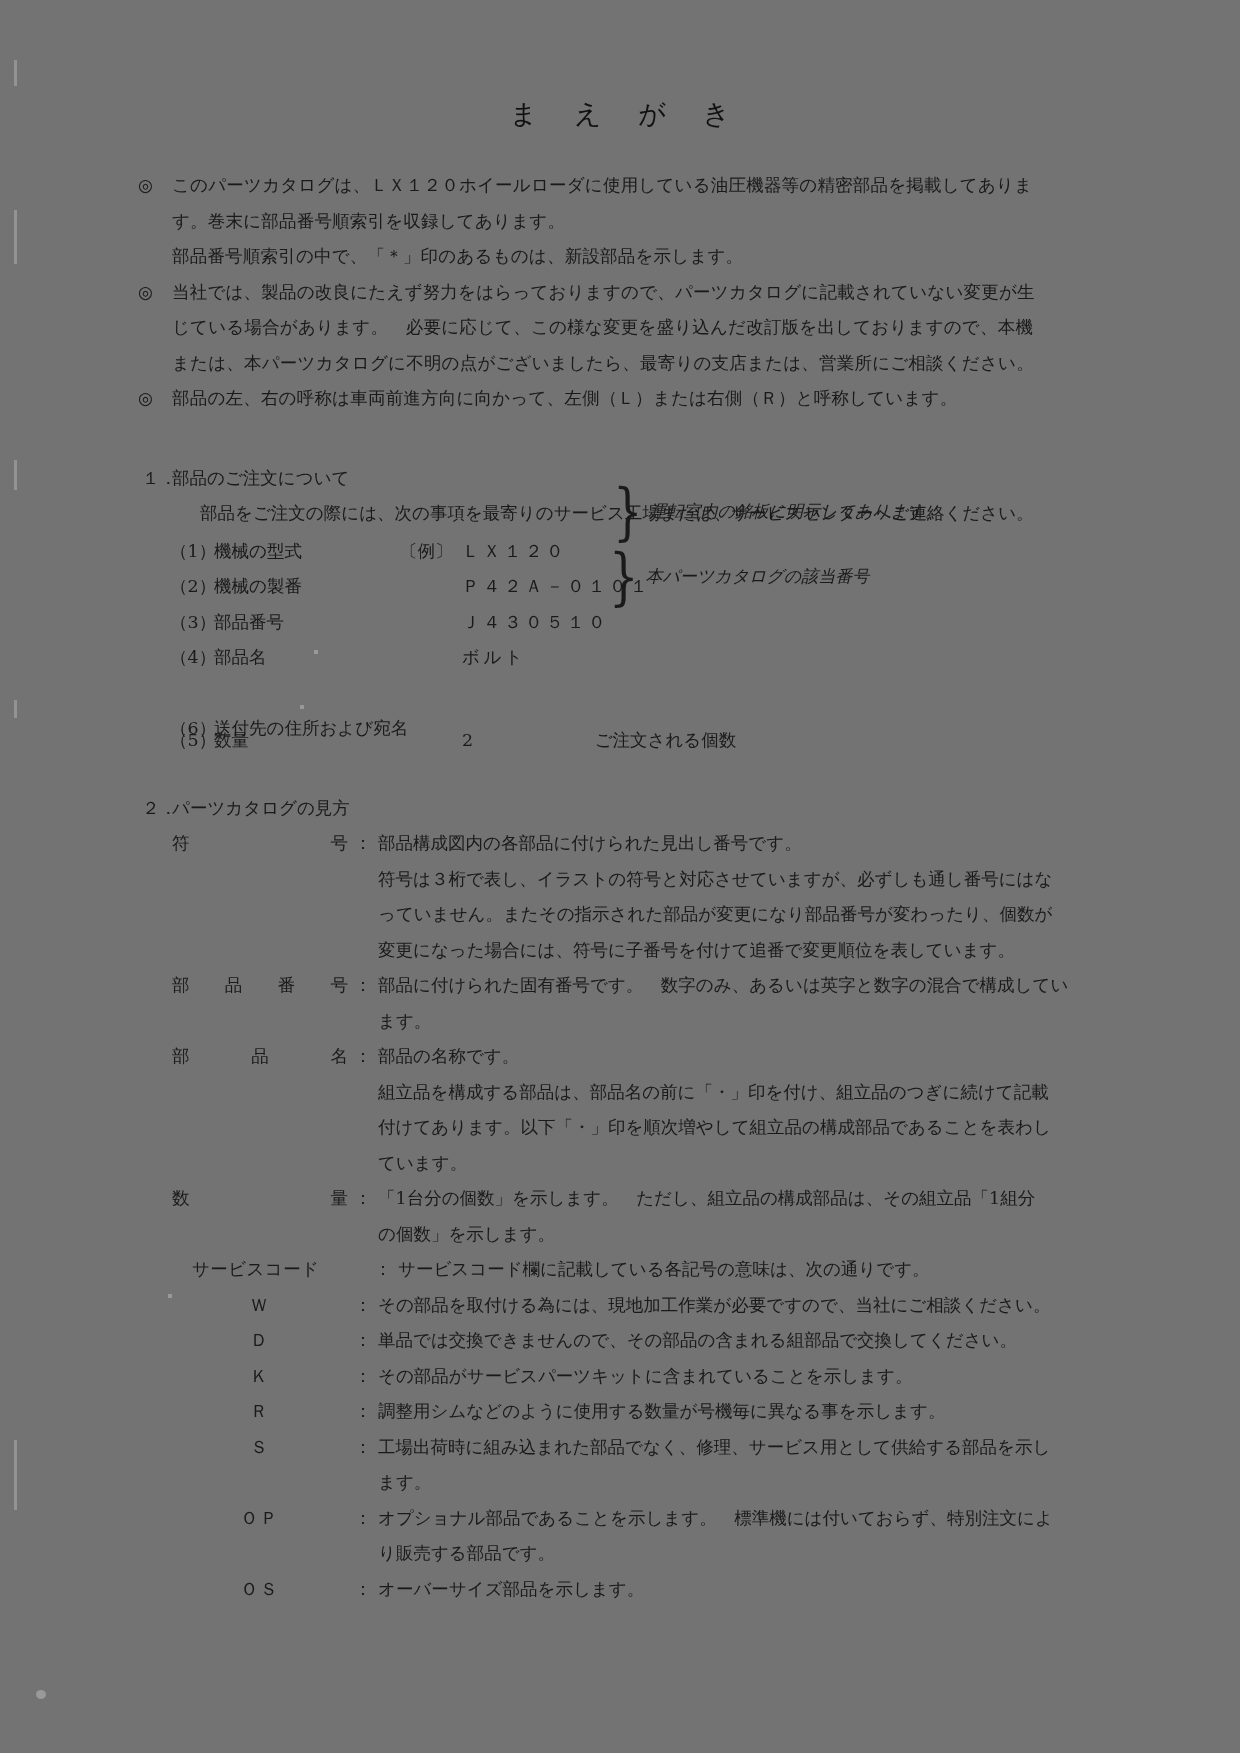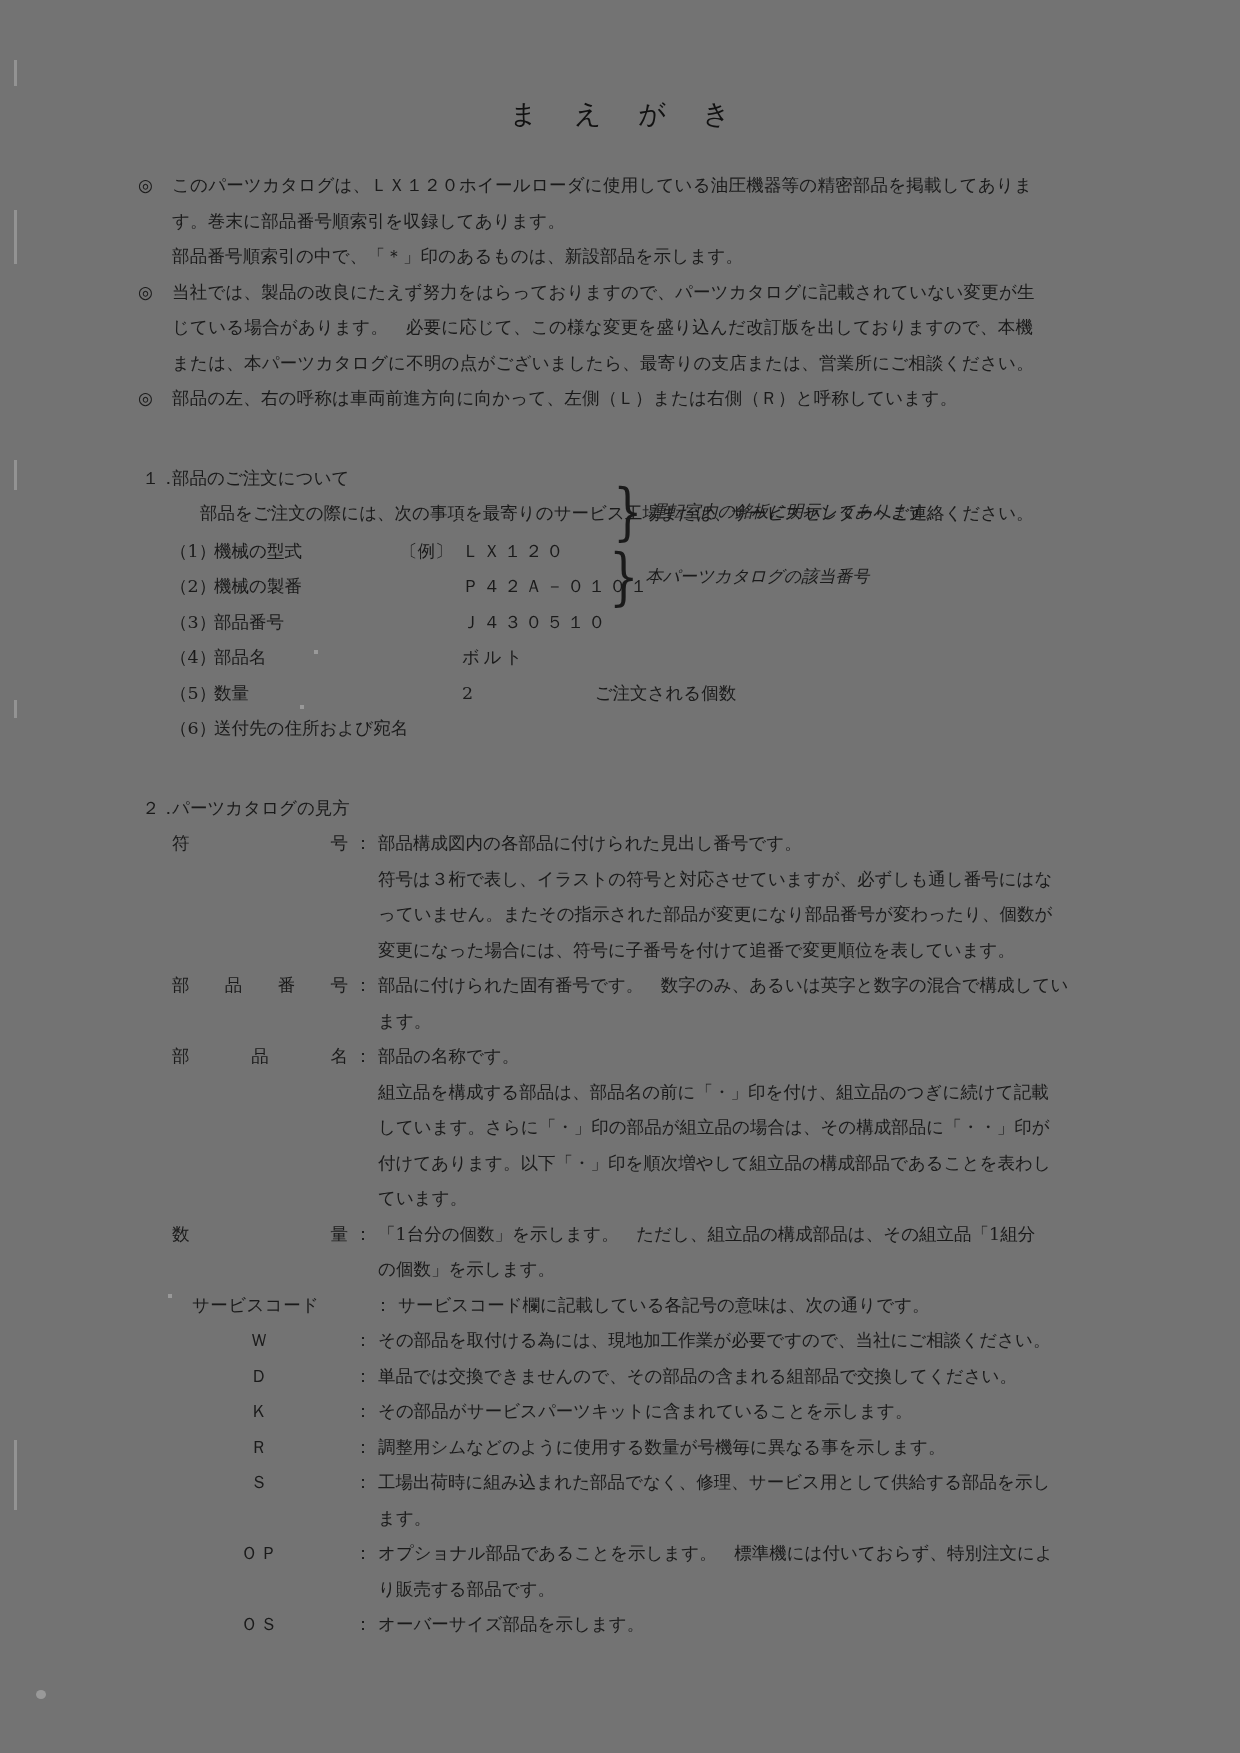--- a/index.html
+++ b/index.html
@@ -123,20 +123,21 @@
     flex: 0 0 62px;
     font-family: "DejaVu Serif", "Liberation Serif", serif;
   }
   .order-val {
     flex: 0 0 auto;
     font-family: "DejaVu Serif", "Liberation Serif", serif;
     letter-spacing: 3.5px;
   }
   .order-note {
     padding-left: 22px;
+    margin-top: 47px;
   }
 
   
   .brace-wrap {
     position: absolute;
     display: flex;
     align-items: center;
     white-space: nowrap;
   }
   .brace {
@@ -327,21 +328,20 @@
       <div class="def-row">
         <span class="def-term spread">
             <span>部</span>
             <span>品</span>
             <span>名</span>
           </span>
         <span class="def-colon">：</span>
         <span class="def-desc">
           <span class="cont">部品の名称です。</span>
           <span class="cont">組立品を構成する部品は、部品名の前に「・」印を付け、組立品のつぎに続けて記載</span>
-          <span class="cont">しています。さらに「・」印の部品が組立品の場合は、その構成部品に「・・」印が</span>
           <span class="cont">付けてあります。以下「・」印を順次増やして組立品の構成部品であることを表わし</span>
           <span class="cont">ています。</span>
         </span>
       </div>
 
       <div class="def-row">
         <span class="def-term spread">
             <span>数</span>
             <span>量</span>
           </span>

